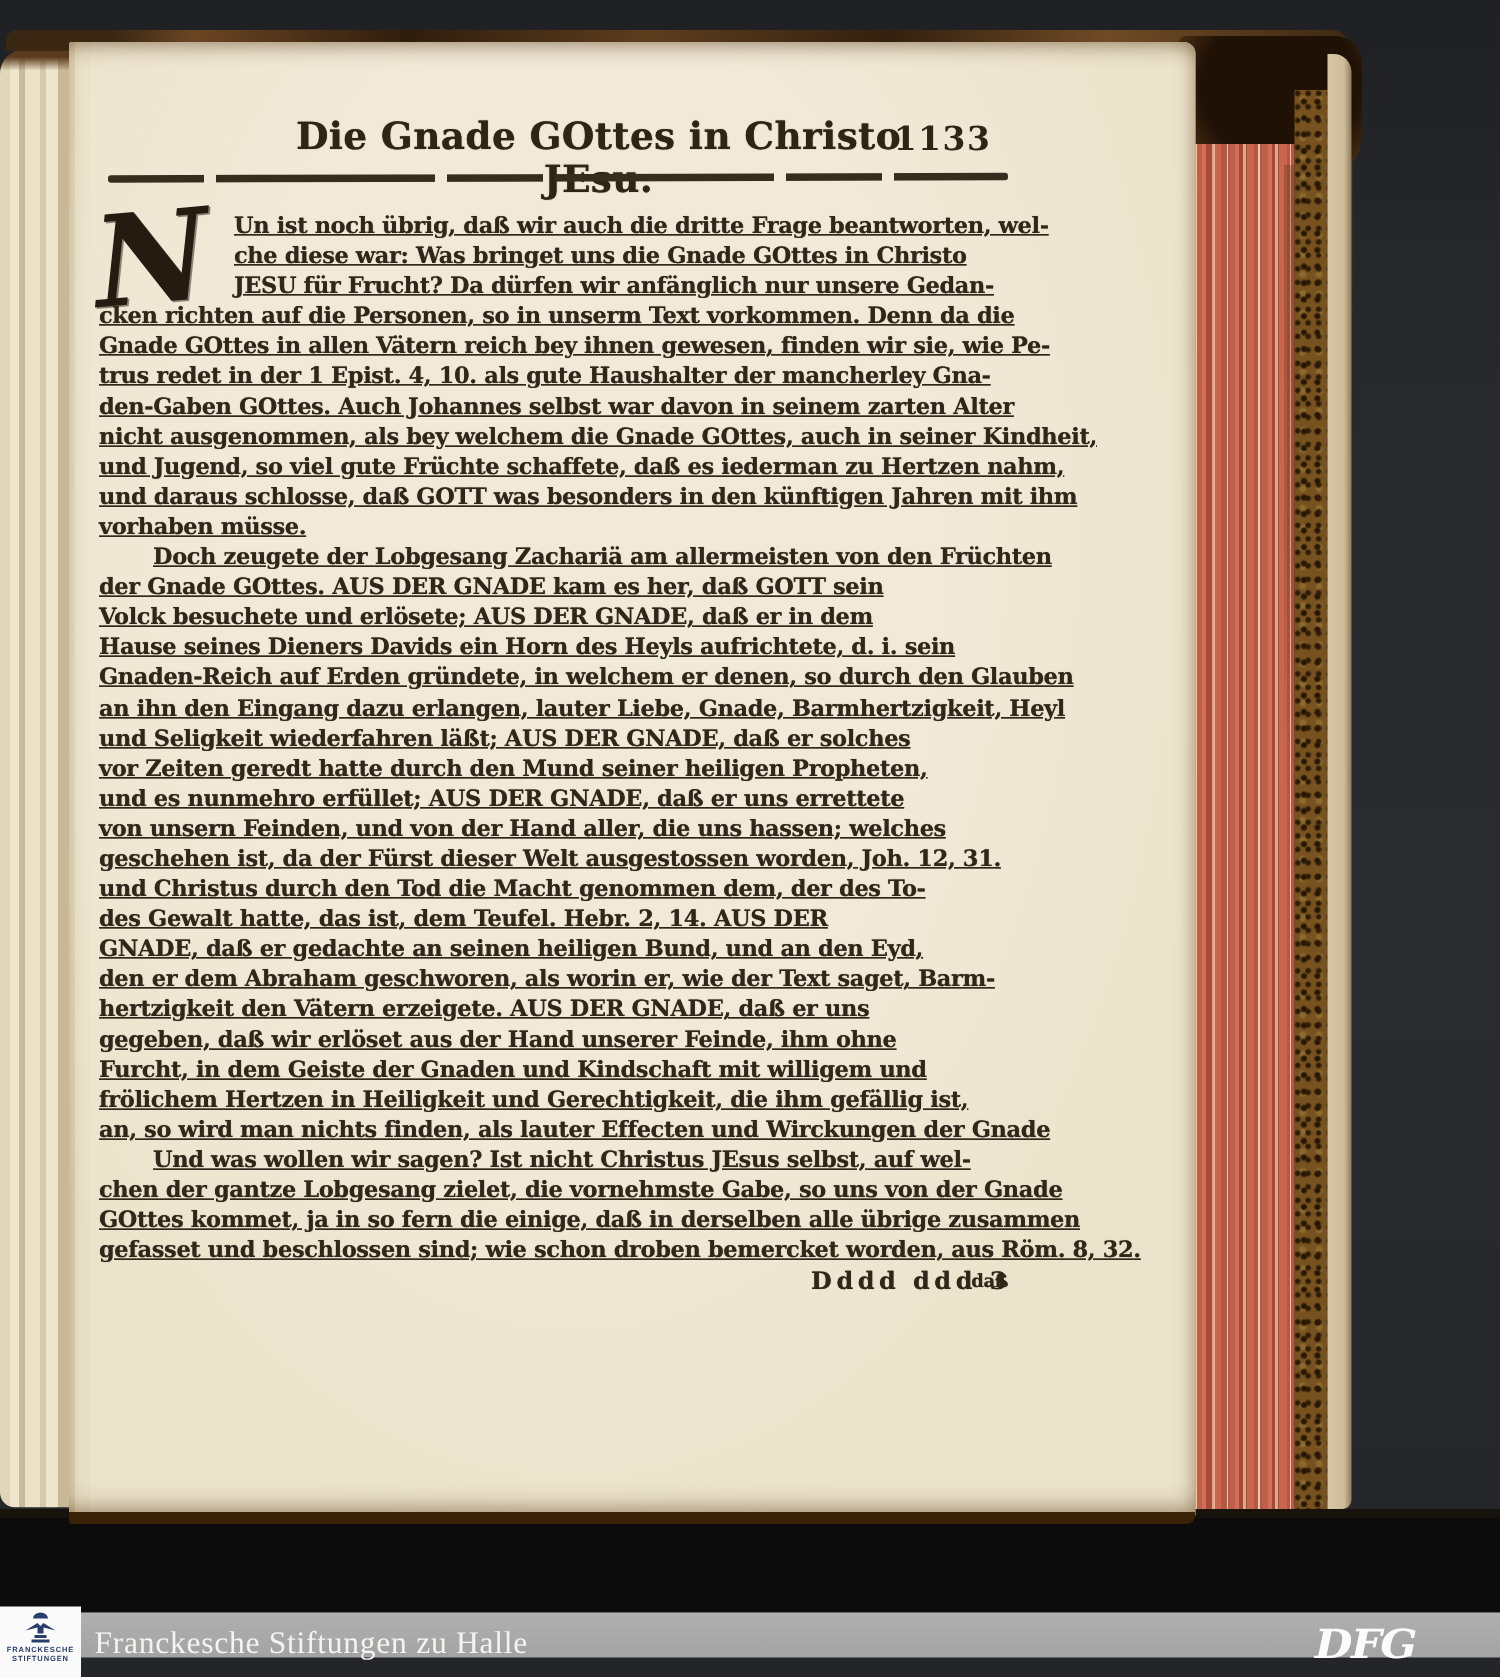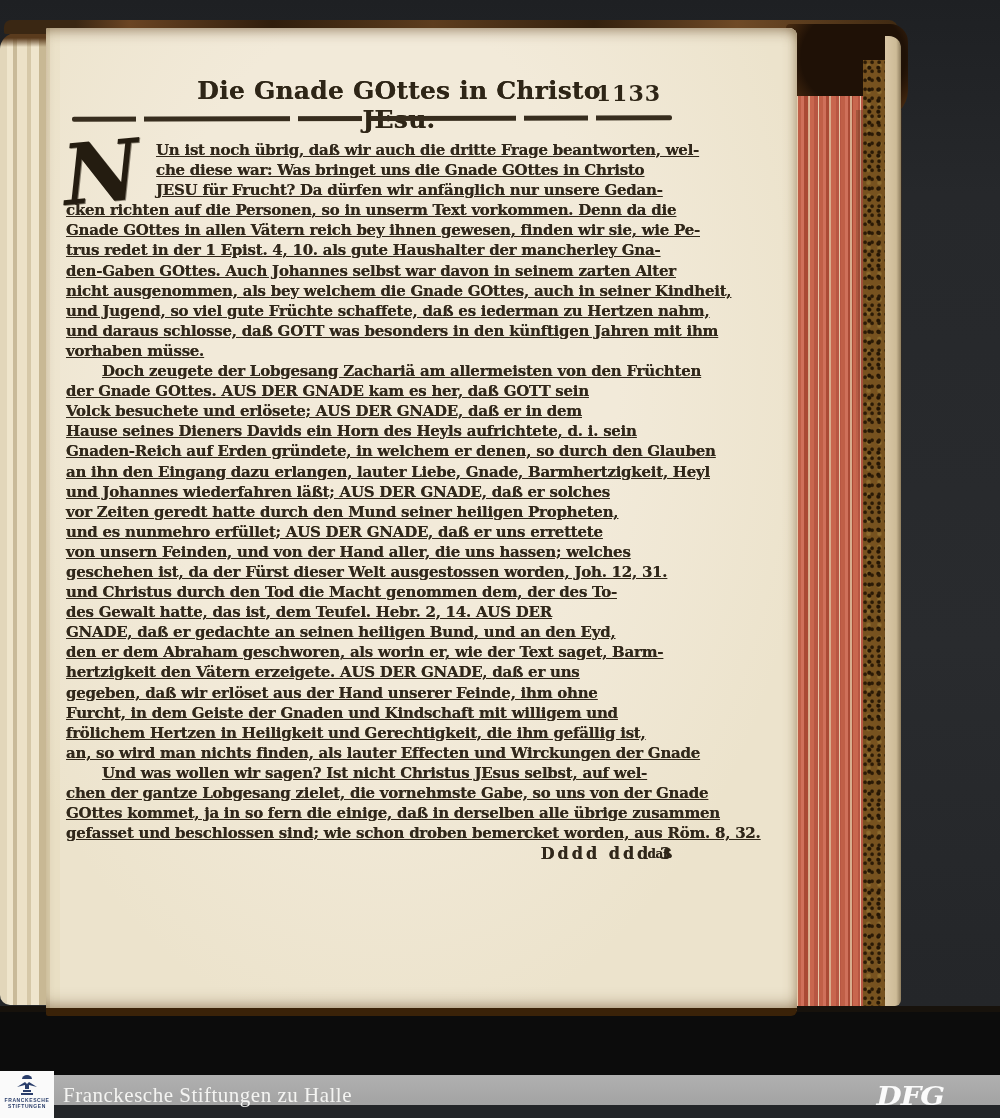--- a/index.html
+++ b/index.html
@@ -138,21 +138,21 @@
         <div class="text-line">nicht ausgenommen, als bey welchem die Gnade GOttes, auch in seiner Kindheit,</div>
         <div class="text-line">und Jugend, so viel gute Früchte schaffete, daß es iederman zu Hertzen nahm,</div>
         <div class="text-line">und daraus schlosse, daß GOTT was besonders in den künftigen Jahren mit ihm</div>
         <div class="text-line">vorhaben müsse.</div>
         <div class="text-line indent">Doch zeugete der Lobgesang Zachariä am allermeisten von den Früchten</div>
         <div class="text-line">der Gnade GOttes. AUS DER GNADE kam es her, daß GOTT sein</div>
         <div class="text-line">Volck besuchete und erlösete; AUS DER GNADE, daß er in dem</div>
         <div class="text-line">Hause seines Dieners Davids ein Horn des Heyls aufrichtete, d. i. sein</div>
         <div class="text-line">Gnaden-Reich auf Erden gründete, in welchem er denen, so durch den Glauben</div>
         <div class="text-line">an ihn den Eingang dazu erlangen, lauter Liebe, Gnade, Barmhertzigkeit, Heyl</div>
-        <div class="text-line">und Johannes wiederfahren läßt; AUS DER GNADE, daß er solches</div>
+        <div class="text-line">und Seligkeit wiederfahren läßt; AUS DER GNADE, daß er solches</div>
         <div class="text-line">vor Zeiten geredt hatte durch den Mund seiner heiligen Propheten,</div>
         <div class="text-line">und es nunmehro erfüllet; AUS DER GNADE, daß er uns errettete</div>
         <div class="text-line">von unsern Feinden, und von der Hand aller, die uns hassen; welches</div>
         <div class="text-line">geschehen ist, da der Fürst dieser Welt ausgestossen worden, Joh. 12, 31.</div>
         <div class="text-line">und Christus durch den Tod die Macht genommen dem, der des To-</div>
         <div class="text-line">des Gewalt hatte, das ist, dem Teufel. Hebr. 2, 14.  AUS DER</div>
         <div class="text-line">GNADE, daß er gedachte an seinen heiligen Bund, und an den Eyd,</div>
         <div class="text-line">den er dem Abraham geschworen, als worin er, wie der Text saget, Barm-</div>
         <div class="text-line">hertzigkeit den Vätern erzeigete. AUS DER GNADE, daß er uns</div>
         <div class="text-line">gegeben, daß wir erlöset aus der Hand unserer Feinde, ihm ohne</div>

